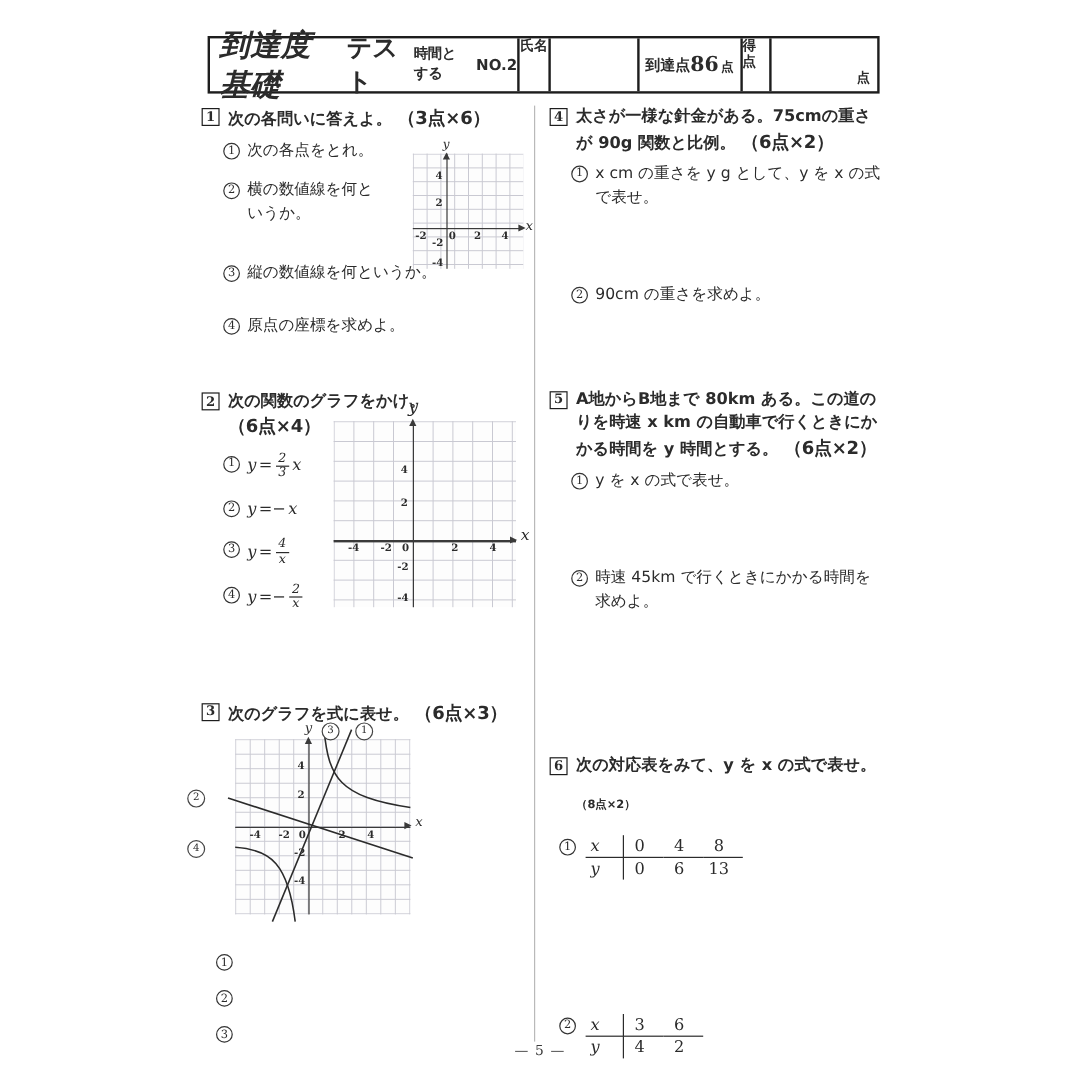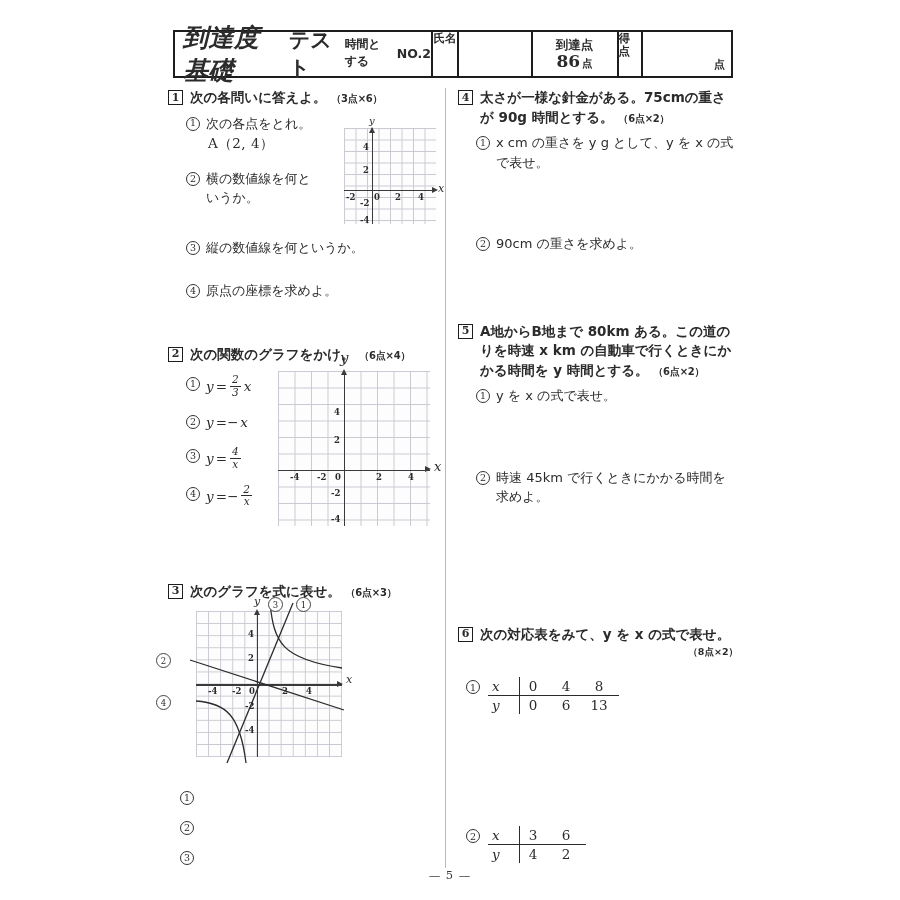--- a/index.html
+++ b/index.html
@@ -77,21 +77,21 @@
     flex: 0 0 26px;
     font-size: 11.5px;
     font-weight: 700;
     line-height: 1.15;
     flex-direction: column;
   }
   .h-name-blank { flex: 1 1 auto; }
 
   .h-score {
     flex: 0 0 86px;
-    flex-direction: column;
+    flex-direction: row;
     justify-content: center;
     gap: 0px;
   }
   .h-score-label {
     font-size: 12.5px;
     font-weight: 700;
     line-height: 1.1;
   }
   .h-score-val {
     font-size: 17px;
@@ -163,31 +163,30 @@
     min-width: 15px;
     border: 1.4px solid #1d1d1d;
     font-size: 11px;
     font-weight: 700;
     font-family: "DejaVu Serif", serif;
     margin-top: 2px;
     box-sizing: border-box;
   }
   .prob-text { flex: 1; }
   .pts {
-    font-size: 10px;
+    font-size: 15px;
     font-weight: 600;
     letter-spacing: -0.2px;
     white-space: nowrap;
   }
   .pts-right {
     display: block;
-    text-align: right;
     font-size: 9.5px;
     font-weight: 600;
-    margin-top: 1px;
+    margin-top: 15px;
   }
 
   .sub {
     display: flex;
     align-items: flex-start;
     gap: 6px;
     font-size: 13px;
     line-height: 1.5;
     margin-left: 18px;
   }
@@ -388,21 +387,20 @@
       </div>
 
       <div class="sp6"></div>
 
       <div class="sub">
         <span class="cnum">1</span>
         <span class="sub-text">次の各点をとれ。</span>
       </div>
 
       <div class="points-list">
-        <div>A（2, 4）</div>
       </div>
 
       <div class="sp14"></div>
 
       <div class="sub">
         <span class="cnum">2</span>
         <span class="sub-text">
           <span>横の数値線を何と</span><br>
           <span>いうか。</span>
         </span>
@@ -577,21 +575,21 @@
       </div>
     </div>
   </div>
 
   <div class="col-right">
 
     <div class="prob">
       <div class="prob-head">
         <span class="qnum">4</span>
         <span class="prob-text">
-          <span>太さが一様な針金がある。75cmの重さが 90g 時間とする。</span>
+          <span>太さが一様な針金がある。75cmの重さが 90g 関数と比例。</span>
           <span class="pts">（6点×2）</span>
         </span>
       </div>
 
       <div class="sp6"></div>
 
       <div class="sub">
         <span class="cnum">1</span>
         <span class="sub-text">x cm の重さを y g として、y を x の式で表せ。</span>
       </div>

